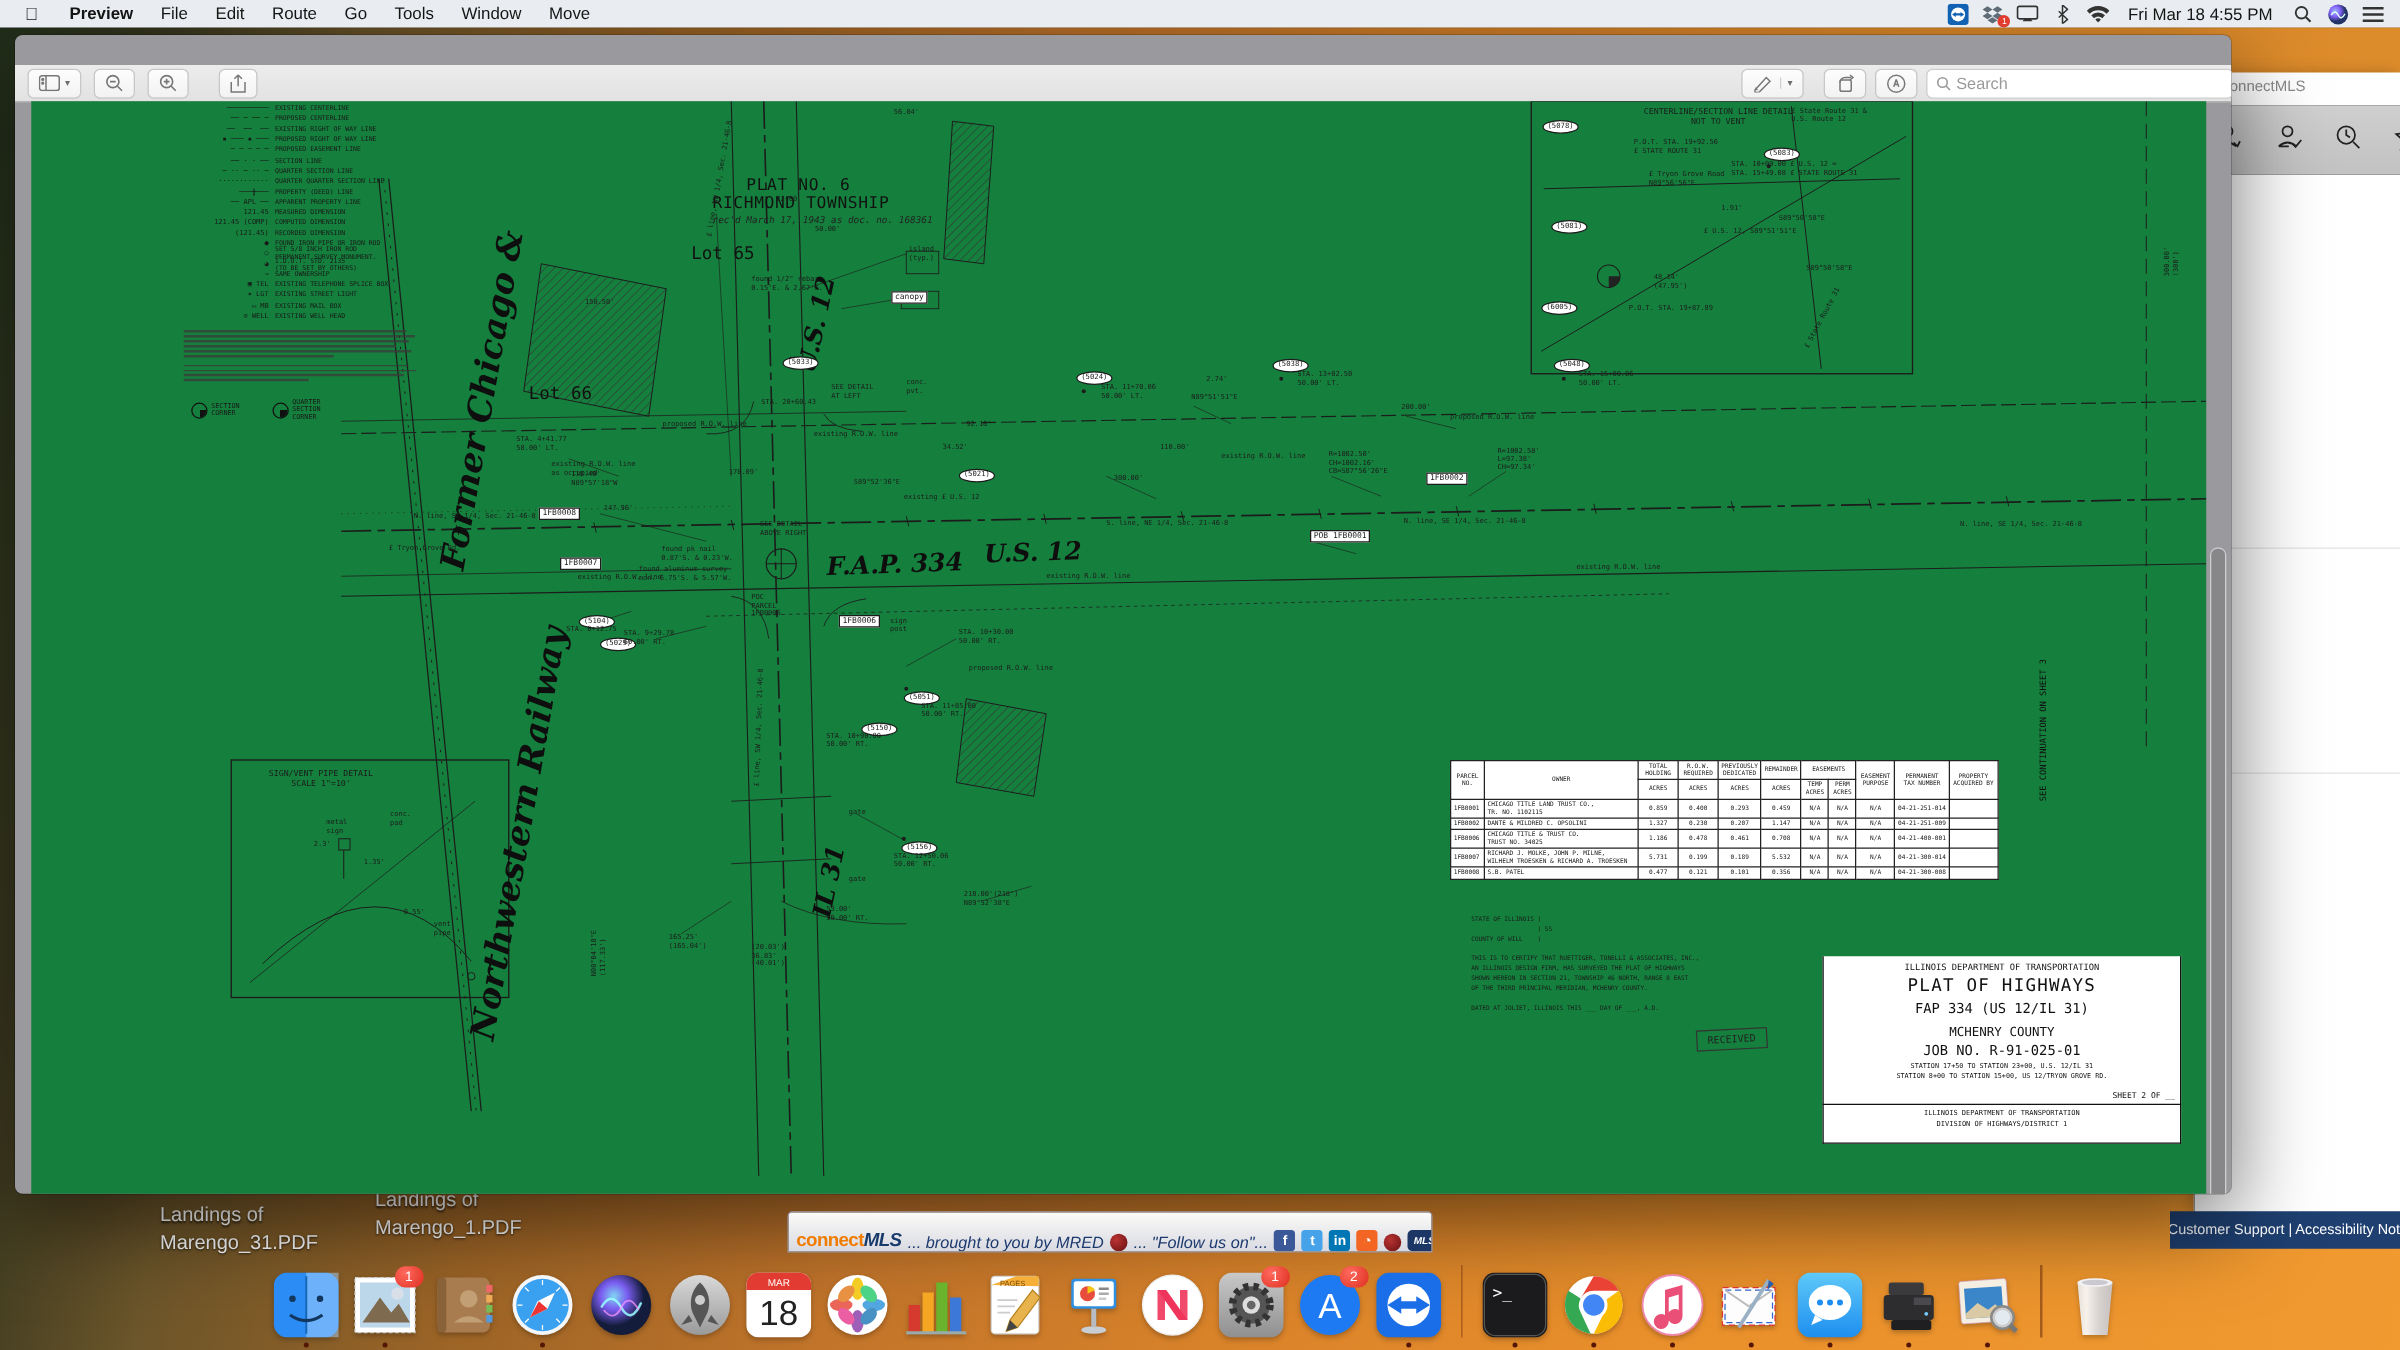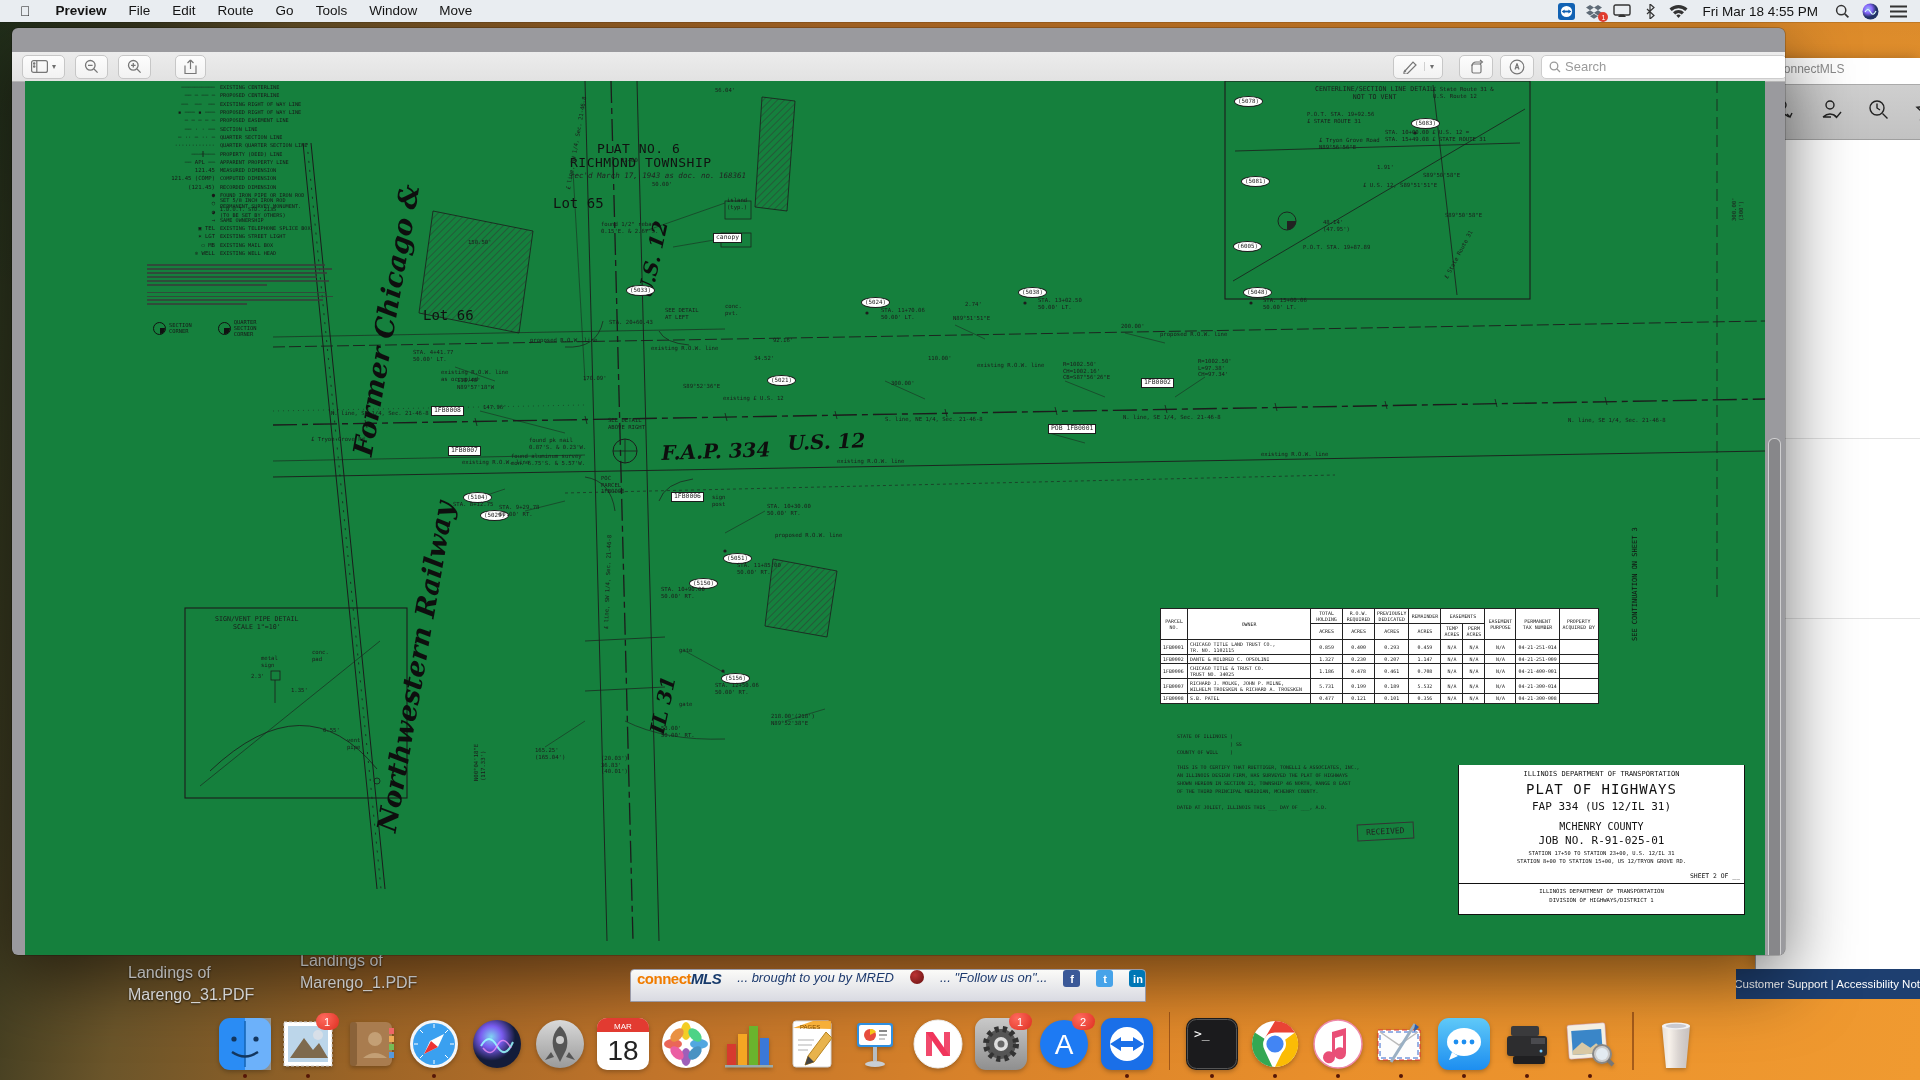--- a/index.html
+++ b/index.html
@@ -106,21 +106,21 @@
   .bwin .btitle{position:absolute;left:6px;top:4px;font-size:12px;color:#8a8a8a;white-space:nowrap}
   .btool{position:absolute;left:0;top:26px;width:165px;height:54px;background:linear-gradient(#cfcfcf,#c2c2c2);
     border-top:1px solid #aaa;border-bottom:1px solid #9f9f9f;display:flex;align-items:center;gap:22px;padding-left:14px}
   .btool .bic{color:#2a2a2a}
   .bwin .hr{position:absolute;left:0;width:165px;height:1px;background:#e3e3e3}
   .bfootbar{position:absolute;left:1736px;top:969px;width:184px;height:30px;background:#1e3f70;z-index:12;
     display:flex;align-items:center;justify-content:flex-end;color:#fff;font-size:11.5px;padding-right:2px;white-space:nowrap;overflow:hidden}
   
   .cmlsbar{position:absolute;left:630px;top:969px;width:502px;height:31px;z-index:25;
     background:linear-gradient(#fbfbf8,#d9dae2);border:1px solid #9a9aa8;border-radius:4px 4px 0 0;
-    display:flex;align-items:flex-start;font-size:13px;gap:16px;padding:0 6px;overflow:hidden}
+    display:flex;align-items:flex-end;font-size:13px;gap:5px;padding:0 6px;overflow:hidden}
   .cm-connect{color:#f07c00;font-weight:bold;font-size:15px;letter-spacing:-0.5px}
   .cm-mls{color:#173a6b;font-weight:bold;font-style:italic;font-size:15px;letter-spacing:-0.5px}
   .cm-tag{color:#1d3a6e;font-style:italic;white-space:nowrap}
   .soc{width:17px;height:17px;border-radius:3px;display:flex;align-items:center;justify-content:center;
     color:#fff;font-size:11px;font-weight:bold;flex:none}
   
   .dfile{position:absolute;z-index:5;color:#fff;font-size:16px;line-height:1.35;
     text-shadow:0 1px 2px rgba(0,0,0,.8);white-space:nowrap}
   
   .dock{position:absolute;left:0;bottom:0;width:1920px;height:80px;display:flex;align-items:flex-end;

